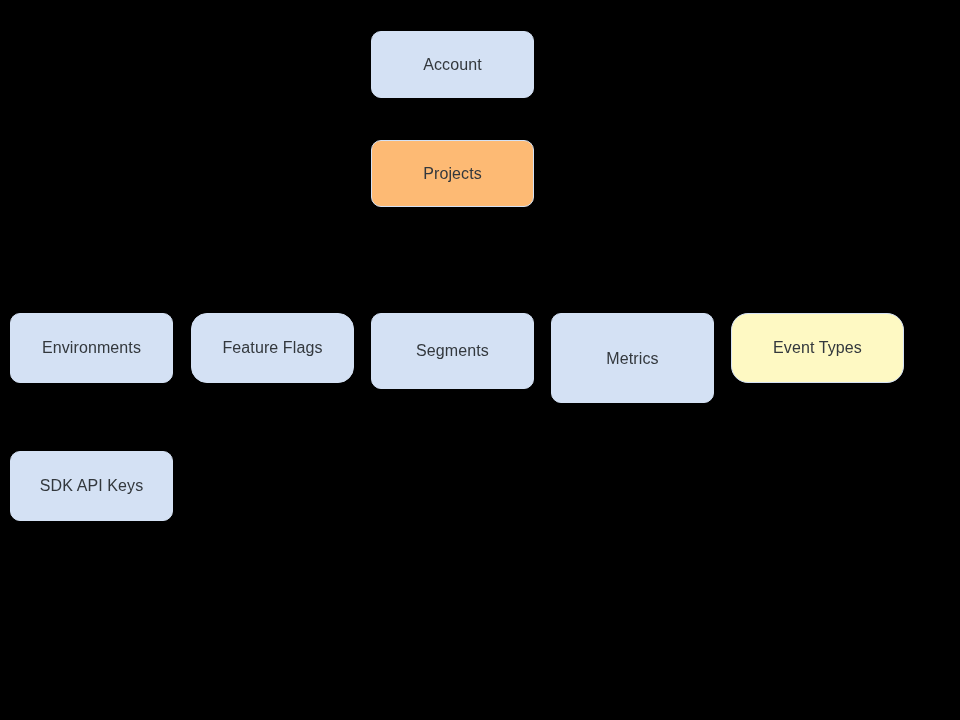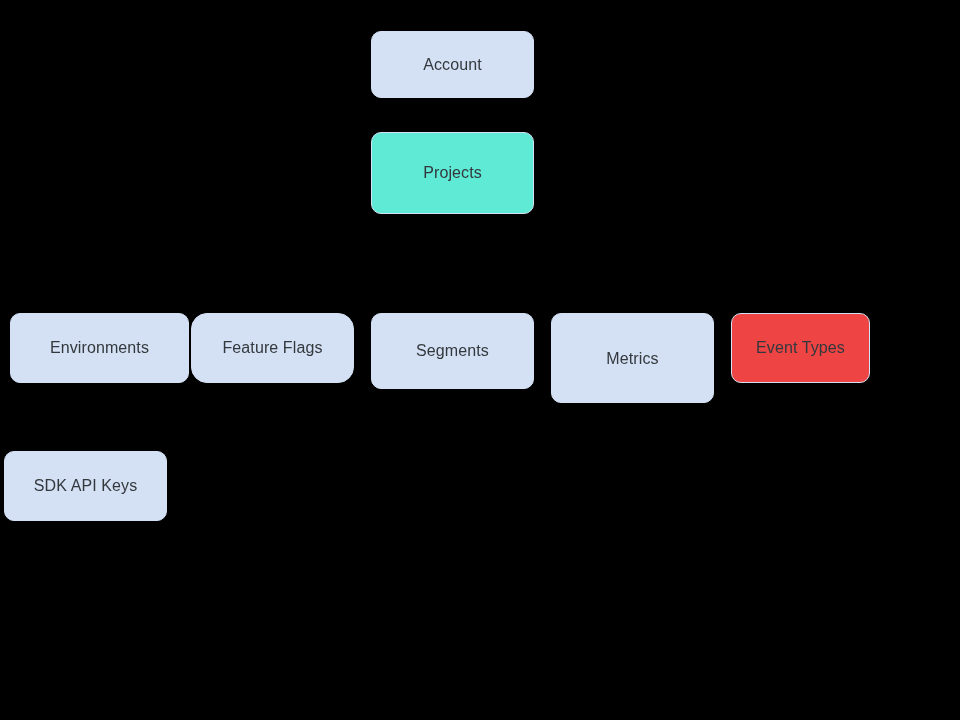--- a/index.html
+++ b/index.html
@@ -43,34 +43,34 @@
     padding: 0 6px;
   }
 </style>
 </head>
 <body>
 
 <div id="canvas" style="background: rgb(0, 0, 0);">
     <div class="node" style="left: 371px; top: 31px; width: 163px; height: 67px; background: rgb(212, 225, 244); border-color: rgb(212, 225, 244);">
       <span class="node-label">Account</span>
     </div>
-    <div class="node" style="left: 371px; top: 132px; width: 163px; height: 82px; background: #5eead4; border-color: rgb(212, 225, 244);">
+    <div class="node" style="left: 371px; top: 140px; width: 163px; height: 67px; background: #fdba74; border-color: rgb(212, 225, 244);">
       <span class="node-label">Projects</span>
     </div>
-    <div class="node" style="left: 10px; top: 313px; width: 179px; height: 70px; background: rgb(212, 225, 244); border-color: rgb(212, 225, 244);">
+    <div class="node" style="left: 10px; top: 313px; width: 163px; height: 70px; background: rgb(212, 225, 244); border-color: rgb(212, 225, 244);">
       <span class="node-label">Environments</span>
     </div>
     <div class="node" style="left: 191px; top: 313px; width: 163px; height: 70px; background: rgb(212, 225, 244); border-color: rgb(212, 225, 244); border-radius: 16px;">
       <span class="node-label">Feature Flags</span>
     </div>
     <div class="node" style="left: 371px; top: 313px; width: 163px; height: 76px; background: rgb(212, 225, 244); border-color: rgb(212, 225, 244);">
       <span class="node-label">Segments</span>
     </div>
     <div class="node" style="left: 551px; top: 313px; width: 163px; height: 90px; background: rgb(212, 225, 244); border-color: rgb(212, 225, 244);">
       <span class="node-label" style="position: relative; top: 1px;">Metrics</span>
     </div>
-    <div class="node" style="left: 731px; top: 313px; width: 139px; height: 70px; background: #ef4444; border-color: rgb(212, 225, 244);">
+    <div class="node" style="left: 731px; top: 313px; width: 173px; height: 70px; background: #fef9c3; border-color: rgb(212, 225, 244); border-radius: 17px;">
       <span class="node-label">Event Types</span>
     </div>
-    <div class="node" style="left: 4px; top: 451px; width: 163px; height: 70px; background: rgb(212, 225, 244); border-color: rgb(212, 225, 244);">
+    <div class="node" style="left: 10px; top: 451px; width: 163px; height: 70px; background: rgb(212, 225, 244); border-color: rgb(212, 225, 244);">
       <span class="node-label">SDK API Keys</span>
     </div>
   </div>
 
 </body></html>

